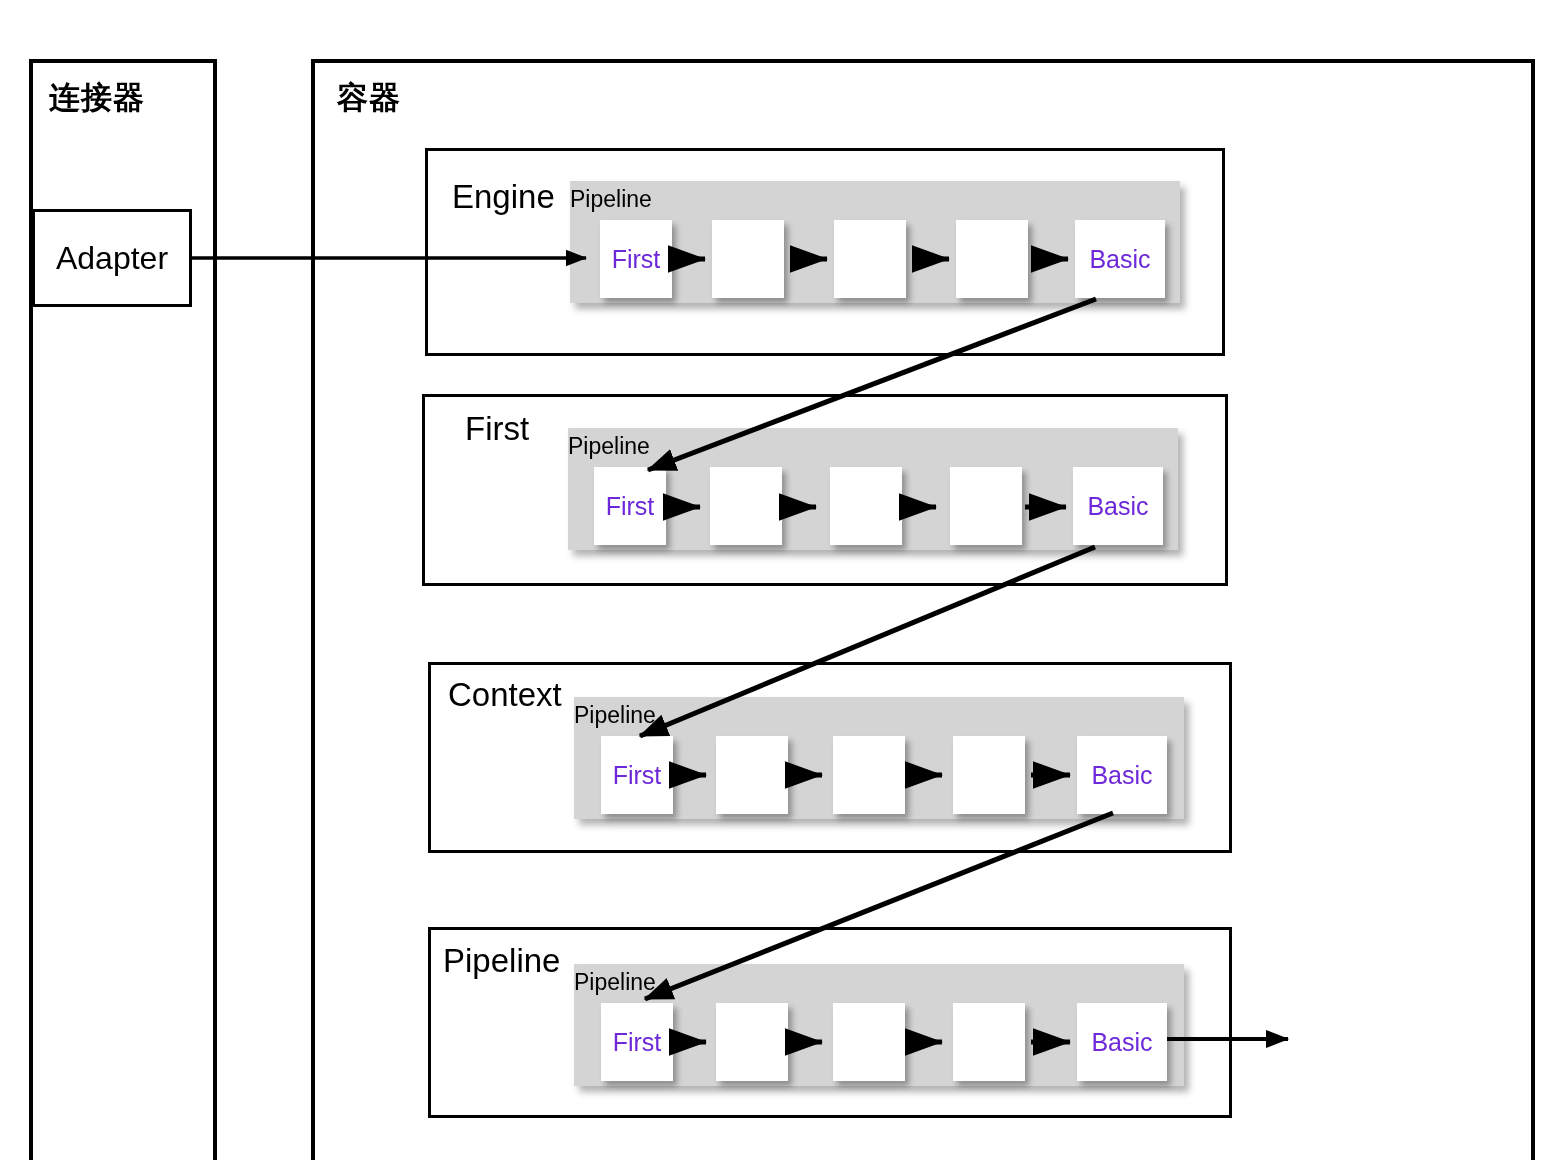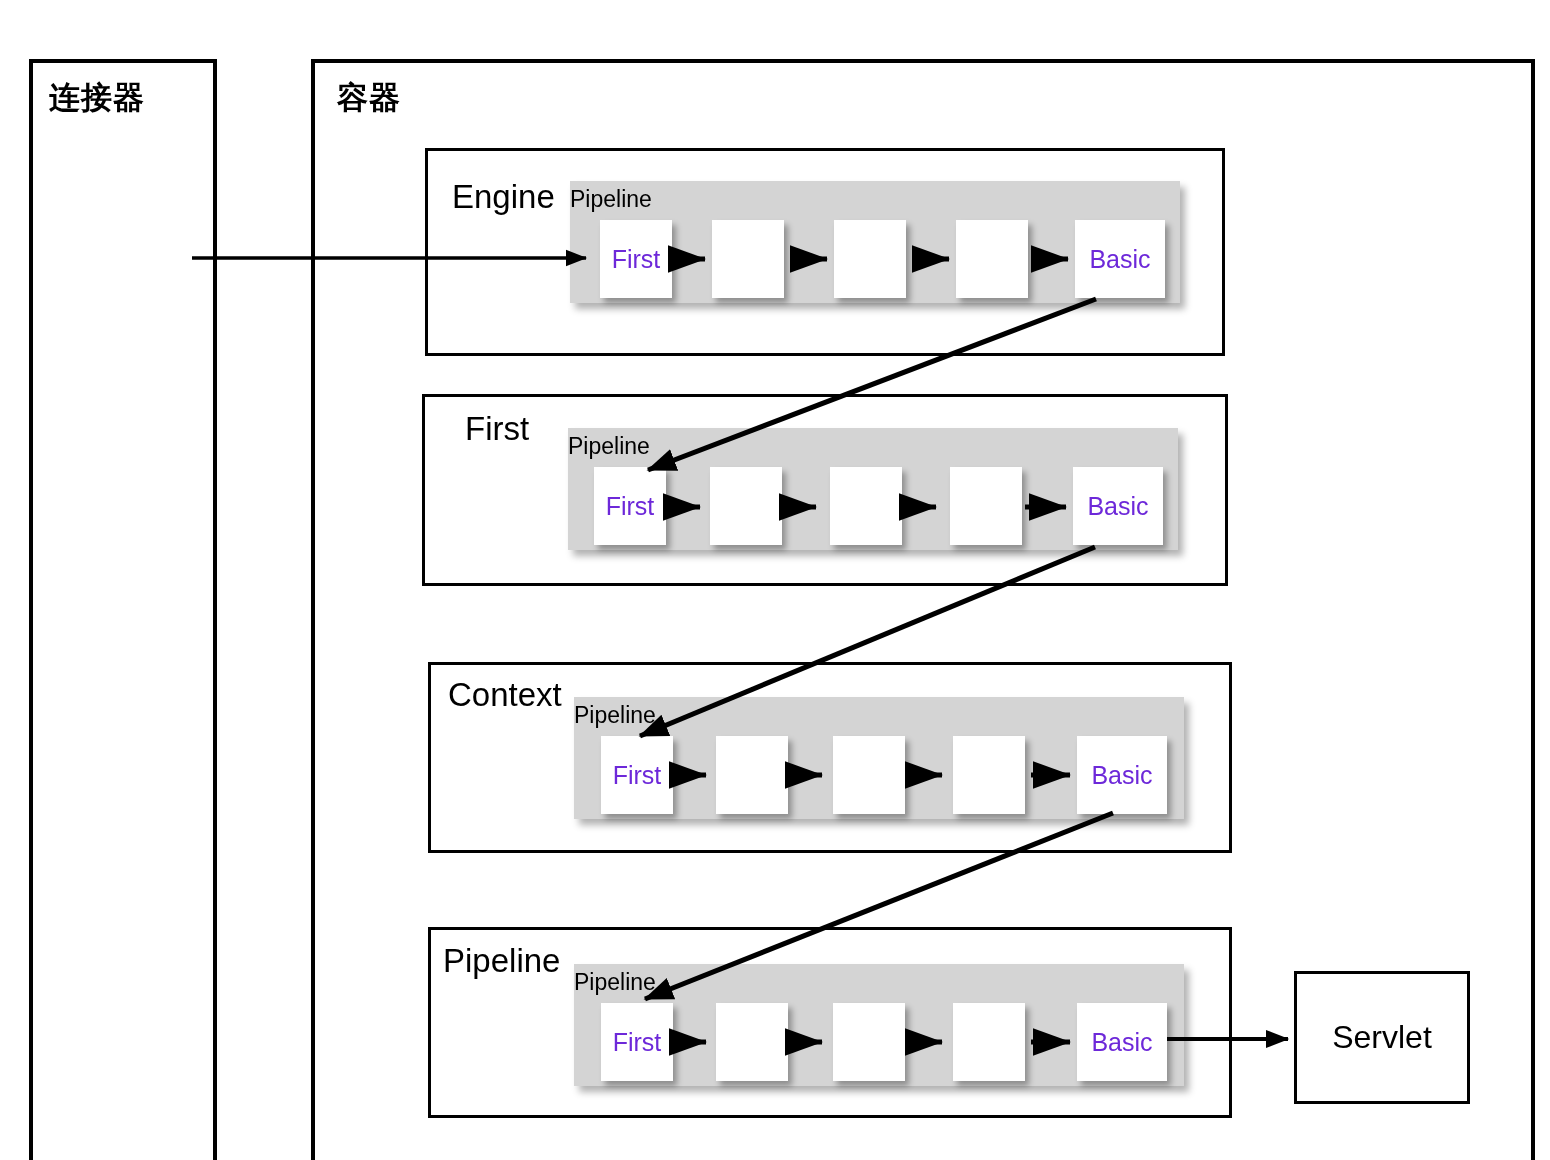--- a/index.html
+++ b/index.html
@@ -105,20 +105,23 @@
   }
 </style>
 </head>
 <body>
 
 <div id="canvas">
 
   <div class="frame abs" style="left:29px; top:23px; width:188px; height:1110px;"></div>
   <div class="frame-label cjk-label" style="left:49px; top:46px;">连接器</div>
 
+  <div class="node-box" style="left:32px; top:173px; width:160px; height:98px;">
+    <span>Adapter</span>
+  </div>
 
   <div class="frame abs" style="left:311px; top:23px; width:1224px; height:1112px;"></div>
   <div class="frame-label cjk-label" style="left:337px; top:46px;">容器</div>
 
   <div class="section-box abs" style="left:425px; top:112px; width:800px; height:208px;"></div>
   <div class="section-title" style="left:452px; top:144px;">Engine</div>
 
   <div class="pipeline" style="left:570px; top:145px; width:610px; height:122px;">
     <div class="pipeline-label" style="top:7px;">Pipeline</div>
     <div class="valve" style="left:30px; top:39px; width:72px; height:78px;">First</div>
@@ -157,23 +160,20 @@
 
   <div class="pipeline" style="left:574px; top:928px; width:610px; height:122px;">
     <div class="pipeline-label" style="top:7px;">Pipeline</div>
     <div class="valve" style="left:27px; top:39px; width:72px; height:78px;">First</div>
     <div class="valve" style="left:142px; top:39px; width:72px; height:78px;"></div>
     <div class="valve" style="left:259px; top:39px; width:72px; height:78px;"></div>
     <div class="valve" style="left:379px; top:39px; width:72px; height:78px;"></div>
     <div class="valve" style="left:503px; top:39px; width:90px; height:78px;">Basic</div>
   </div>
 
-  <div class="node-box" style="left:1294px; top:935px; width:176px; height:133px;">
-    <span>Servlet</span>
-  </div>
 
   <svg id="links" viewBox="0 0 1550 1160">
     <defs>
       <marker id="ah-sm" markerWidth="9" markerHeight="9" refX="7.4" refY="3.1" orient="auto" markerUnits="strokeWidth">
         <path d="M0,0.35 L7.6,3.1 L0,5.85 Z" fill="#000000"></path>
       </marker>
       <marker id="ah-lg" markerWidth="7" markerHeight="7" refX="5.6" refY="2.5" orient="auto" markerUnits="strokeWidth">
         <path d="M0,0.2 L5.9,2.5 L0,4.8 Z" fill="#000000"></path>
       </marker>
     </defs>

